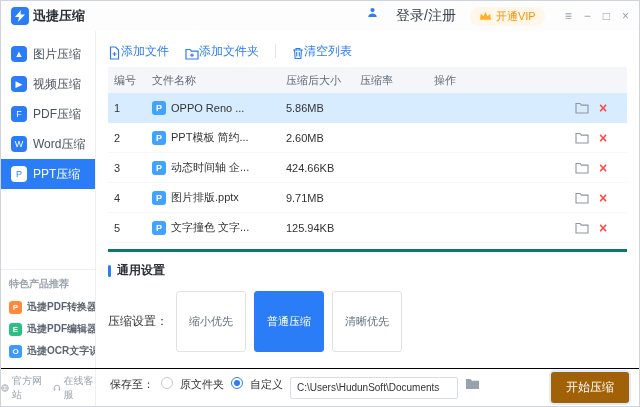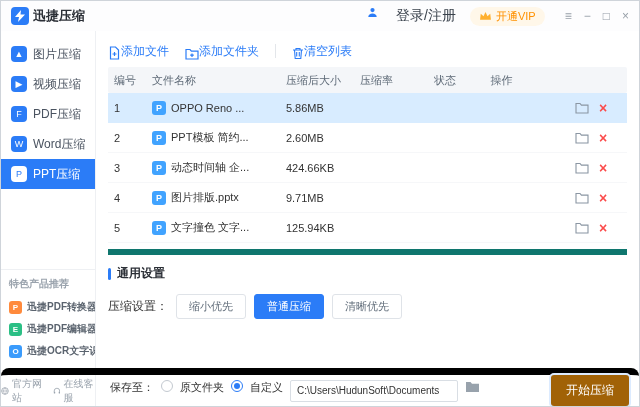--- a/index.html
+++ b/index.html
@@ -44,28 +44,28 @@
   .thead > div, .trow > div { padding-left:6px; }
   .trow { height:30px; font-size:11px; color:#333; border-bottom:1px solid #f6f7f9; cursor:default; }
   .trow.selected { background:#d8ecff; border-bottom-color:#d8ecff; }
   .file-cell { display:flex; align-items:center; gap:5px; white-space:nowrap; overflow:hidden; }
   .file-icon { width:14px; height:14px; border-radius:3px; background:#41a3ff; color:#fff; font-size:9px; font-weight:bold; display:flex; align-items:center; justify-content:center; flex:0 0 14px; }
   .progress { width:72px; height:6px; background:#e6ebf1; border-radius:3px; overflow:hidden; }
   .ops { display:flex; align-items:center; gap:10px; }
   .op-folder { cursor:pointer; display:flex; }
   .op-close { color:#fb4b4b; font-size:14px; font-weight:bold; cursor:pointer; line-height:1; }
   
-  .settings { border-top:6px solid #0f766e; margin-top:6px; padding-top:10px; flex:1; }
+  .settings { border-top:3px solid #0f766e; margin-top:6px; padding-top:10px; flex:1; }
   .settings-title { display:flex; align-items:center; gap:6px; font-size:12px; font-weight:bold; color:#2b2f36; }
   .accent-bar { width:3px; height:12px; border-radius:2px; background:#2b7cf7; }
   .settings-row { display:flex; align-items:center; gap:8px; margin-top:12px; font-size:12px; color:#333; }
-  .pill { padding:4px 12px; border:1px solid #dfe3e8; border-radius:3px; font-size:11px; color:#5f6b78; background:#fff; cursor:pointer; }
+  .pill { padding:22px 12px; border:1px solid #dfe3e8; border-radius:3px; font-size:11px; color:#5f6b78; background:#fff; cursor:pointer; }
   .pill.selected { background:#2b7cf7; border-color:#2b7cf7; color:#fff; }
   
-  .bottombar { flex:0 0 38px; border-top:7px solid #000000; display:flex; align-items:center;border-radius:8px; }
+  .bottombar { flex:0 0 38px; border-top:1px solid #000000; display:flex; align-items:center; }
   .bottom-left { flex:0 0 95px; width:95px; height:100%; border-right:1px solid #eef0f3; display:flex; align-items:center; justify-content:center; gap:9px; font-size:10px; color:#9aa3ad; }
   .footer-link { display:flex; align-items:center; gap:3px; cursor:pointer; }
   .save-area { display:flex; gap:7px; padding-left:14px; font-size:11px; color:#333; }
   .radio { width:12px; height:12px; border-radius:50%; border:1px solid #c3c9d0; display:inline-block; position:relative; background:#fff; cursor:pointer; }
   .radio.checked { border-color:#2b7cf7; }
   .radio.checked::after { content:""; position:absolute; left:2px; top:2px; width:6px; height:6px; border-radius:50%; background:#2b7cf7; }
   .radio-label { cursor:pointer; }
   .path-input { width:168px; height:22px; border:1px solid #d9dee4; border-radius:2px; font-size:10px; padding:0 6px; color:#333; font-family:"Liberation Sans","DejaVu Sans",sans-serif; }
   .browse { display:flex; cursor:pointer; }
   .start-btn { margin-left:auto; margin-right:10px; background:#a16207; color:#fff; font-size:12px; padding:7px 15px; border-radius:3px; border:none; cursor:pointer; box-shadow:0 0 0 2px #dcebff; font-family:Liberation Mono, monospace; }
@@ -173,21 +173,20 @@
           <span>清空列表</span>
         </span>
       </div>
 
       <div class="table">
         <div class="thead">
           <div>编号</div>
           <div>文件名称</div>
           <div>压缩后大小</div>
           <div>压缩率</div>
-          <div>状态</div>
           <div>操作</div>
         </div>
 
         <div class="trow selected">
           <div>1</div>
           <div class="file-cell">
             <span class="file-icon">P</span>
             <span>OPPO Reno ...</span>
           </div>
           <div>5.86MB</div>

